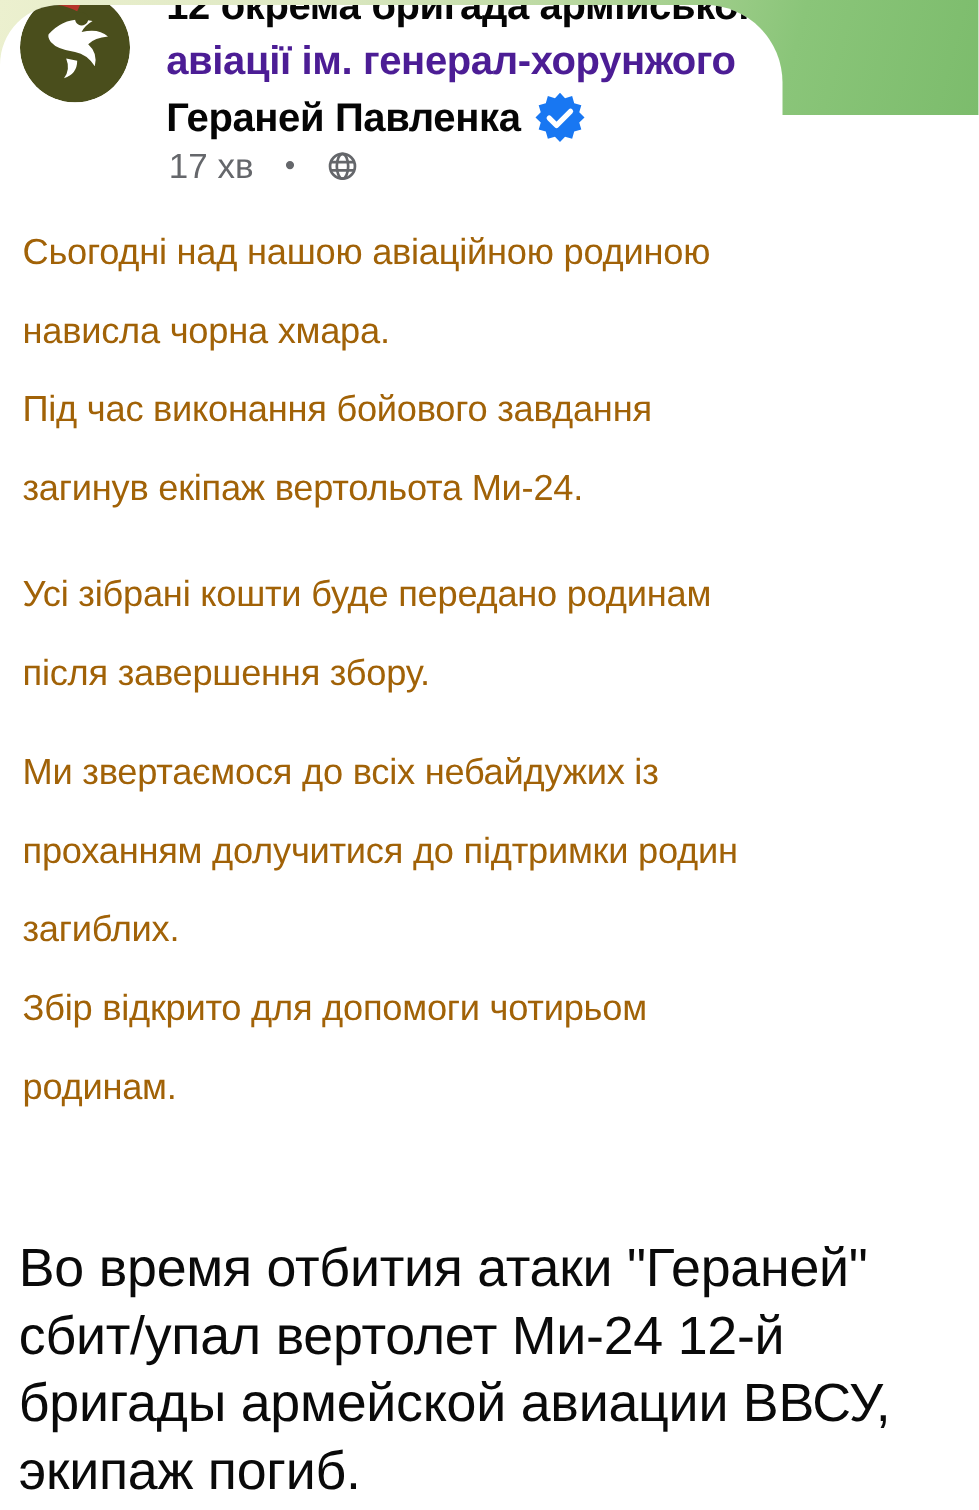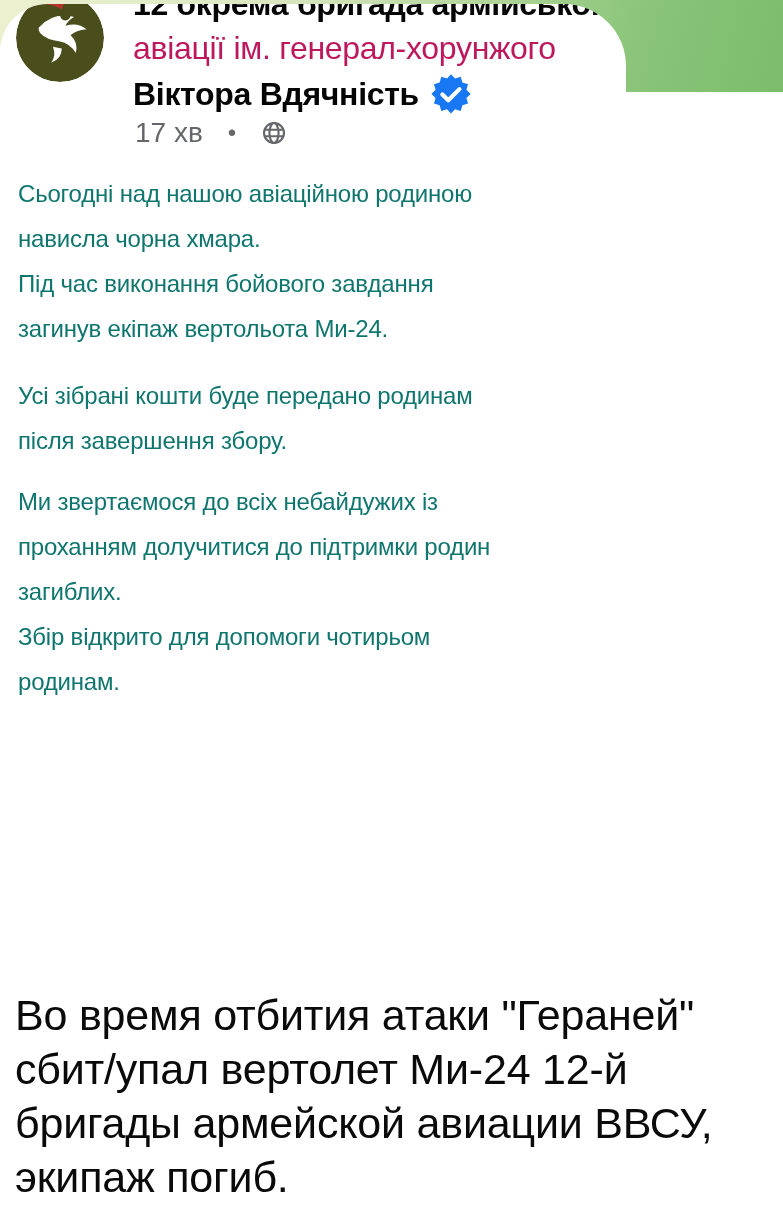--- a/index.html
+++ b/index.html
@@ -38,44 +38,44 @@
     overflow: hidden;
   }
   .avatar svg { display: block; }
   .pname-clipped {
     position: absolute; left: 133px; top: -22px;
     font-size: 32px; font-weight: 700; line-height: 45px;
     color: #050505; letter-spacing: -0.3px; white-space: nowrap;
   }
   .pname-1 {
     position: absolute; left: 133px; top: 22px;
-    font-size: 32px; font-weight: 400; line-height: 45px;
-    color: #be185d; letter-spacing: -0.3px; white-space: nowrap;
+    font-size: 32px; font-weight: 700; line-height: 45px;
+    color: #4c1d95; letter-spacing: -0.3px; white-space: nowrap;
   }
   .pname-2 {
     position: absolute; left: 133px; top: 68px;
     font-size: 32px; font-weight: 700; line-height: 45px;
     color: #050505; letter-spacing: -0.3px; white-space: nowrap;
     display: flex; align-items: center; gap: 10px;
   }
   .badge { display: inline-block; width: 44px; height: 44px; }
   .meta {
     position: absolute; left: 135px; top: 112px;
     font-size: 28px; color: #65676b; line-height: 34px;
     display: flex; align-items: center; gap: 25px;
   }
   .meta .dot { font-size: 24px; line-height: 34px; }
   .globe { width: 26px; height: 26px; display: inline-block; }
 
   
   .post-body { margin-top: 17px; padding: 0 14px 0 18px; }
   .post-body p {
     margin: 0 0 22px 0;
-    font-size: 24px; line-height: 45px;
-    color: #0f766e;
+    font-size: 29px; line-height: 63px;
+    color: #a16207;
     white-space: pre-line;
     letter-spacing: -0.2px;
   }
   .post-body p.tight { margin-bottom: 16px; }
 
   
   .caption {
     padding: 10px 15px 0 15px;
     font-size: 43px; line-height: 54px;
     color: #0a0a0a;
@@ -104,21 +104,21 @@
             <path d="M56 30 a6 6 0 1 1 0.1 0 z" fill="#4a4e1c"></path>
           </svg>
         </span>
       </div>
 
       <div class="pname-clipped">12 окрема бригада армійської</div>
 
       <div class="pname-1">авіації ім. генерал-хорунжого</div>
 
       <div class="pname-2">
-        <span>Віктора Вдячність</span>
+        <span>Гераней Павленка</span>
         <span class="badge">
           <svg width="44" height="44" viewBox="0 0 24 24">
             <path fill="#1877f2" d="M12 0.7 L14.2 3 L17.3 2.1 L18.2 5.2 L21.3 6.1 L20.4 9.2 L22.7 11.4 L20.4 13.6 L21.3 16.7 L18.2 17.6 L17.3 20.7 L14.2 19.8 L12 22.1 L9.8 19.8 L6.7 20.7 L5.8 17.6 L2.7 16.7 L3.6 13.6 L1.3 11.4 L3.6 9.2 L2.7 6.1 L5.8 5.2 L6.7 2.1 L9.8 3 Z"></path>
             <polyline points="7.3,11.7 10.5,14.9 16.6,8.8" fill="none" stroke="#ffffff" stroke-width="2.3" stroke-linecap="round" stroke-linejoin="round"></polyline>
           </svg>
         </span>
       </div>
 
       <div class="meta">
         <span>17 хв</span>

